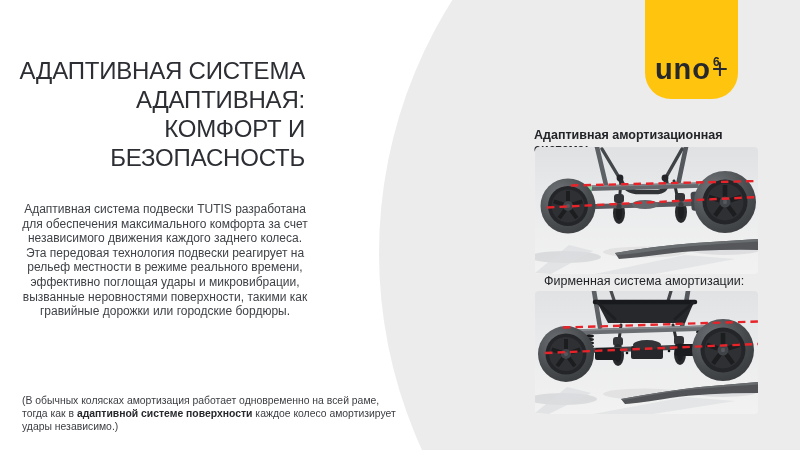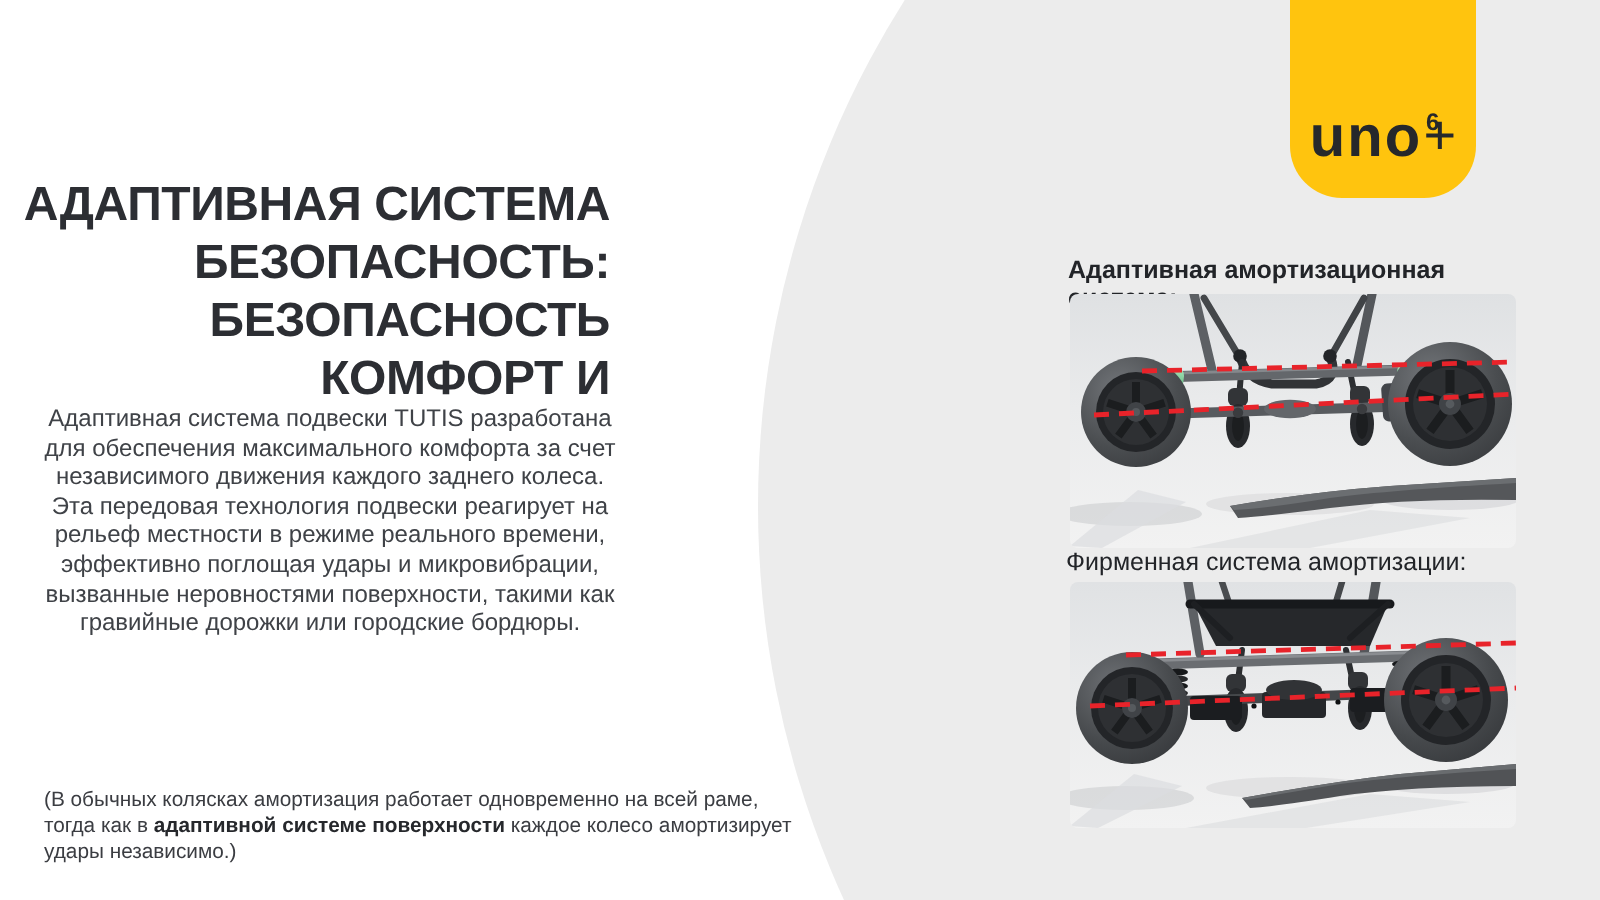--- a/index.html
+++ b/index.html
@@ -26,42 +26,42 @@
   }
   .logo{
     position:absolute;bottom:13px;left:0;width:100%;text-align:center;
     color:#26282b;white-space:nowrap;
   }
   .logo .uno{font-size:29px;font-weight:600;letter-spacing:1px;}
   .logo .six{font-size:12px;font-weight:700;position:relative;top:-13px;margin:0 -8px 0 2px;}
   .logo .plus{font-size:28px;font-weight:400;position:relative;top:-1px;}
   
   .title{
-    position:absolute;left:0;top:88px;width:305px;text-align:right;
-    color:var(--title-text);font-weight:700;font-size:24px;line-height:29px;letter-spacing:-0.2px;
+    position:absolute;left:0;top:56px;width:305px;text-align:right;
+    color:var(--title-text);font-weight:400;font-size:24px;line-height:29px;letter-spacing:-0.2px;
   }
   .title span{display:block;}
   
   .intro{
     position:absolute;left:22px;top:202px;width:286px;
     color:var(--body-text);font-size:12px;line-height:14.6px;text-align:center;
   }
   
   .footnote{
     position:absolute;left:22px;top:394px;width:382px;
     color:#3b3d42;font-size:10.4px;line-height:13px;
   }
   .footnote strong{color:#26282c;}
   
   .fig-caption{
     position:absolute;color:#222428;font-size:12.5px;line-height:14px;
   }
   .fig-caption.bold{font-weight:700;}
   .cap1{left:534px;top:128px;width:226px;}
-  .cap2{left:533px;top:274px;width:226px;}
+  .cap2{left:544px;top:274px;width:226px;}
   .fig-img{position:absolute;border-radius:4px;overflow:hidden;}
   .img1{left:535px;top:147px;width:223px;height:127px;}
   .img2{left:535px;top:291px;width:223px;height:123px;}
   .fig-img svg{display:block;width:100%;height:100%;}
   .dash{fill:none;stroke:var(--dash-red);stroke-width:2.4;stroke-dasharray:7.5 5;}
 </style>
 </head>
 <body>
 
 <div class="slide">
@@ -69,23 +69,23 @@
   <div class="bg-circle"></div>
 
   <div class="brand-tab">
     <div class="logo">
       <span class="uno">uno</span><span class="six">6</span><span class="plus">+</span>
     </div>
   </div>
 
   <h1 class="title">
     <span>АДАПТИВНАЯ СИСТЕМА</span>
-    <span>БЕЗОПАСНОСТЬ:</span>
+    <span>АДАПТИВНАЯ:</span>
+    <span>КОМФОРТ И</span>
     <span>БЕЗОПАСНОСТЬ</span>
-    <span>КОМФОРТ И</span>
   </h1>
 
   <p class="intro">Адаптивная система подвески TUTIS разработана для обеспечения максимального комфорта за счет независимого движения каждого заднего колеса. Эта передовая технология подвески реагирует на рельеф местности в режиме реального времени, эффективно поглощая удары и микровибрации, вызванные неровностями поверхности, такими как гравийные дорожки или городские бордюры.</p>
 
   <p class="footnote"><span>(В обычных колясках амортизация работает одновременно на всей раме, тогда как в </span><strong>адаптивной системе поверхности</strong><span> каждое колесо амортизирует удары независимо.)</span></p>
 
   <div class="fig-caption bold cap1">Адаптивная амортизационная система:</div>
 
   <div class="fig-img img1">
     <svg viewBox="0 0 223 127" xmlns="http://www.w3.org/2000/svg">

